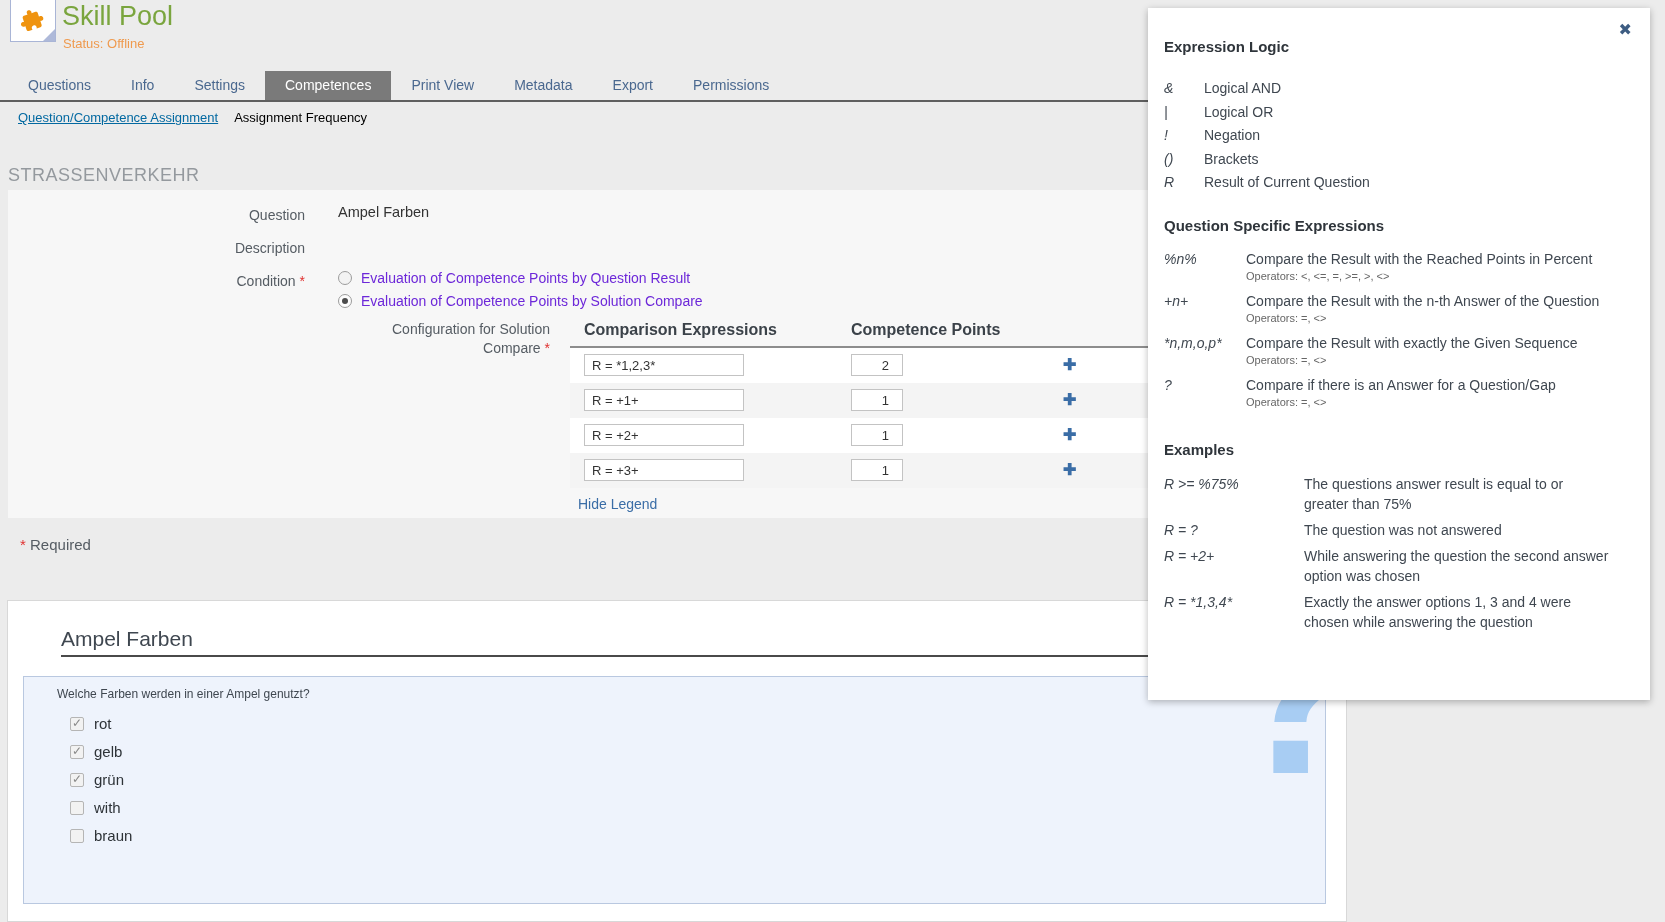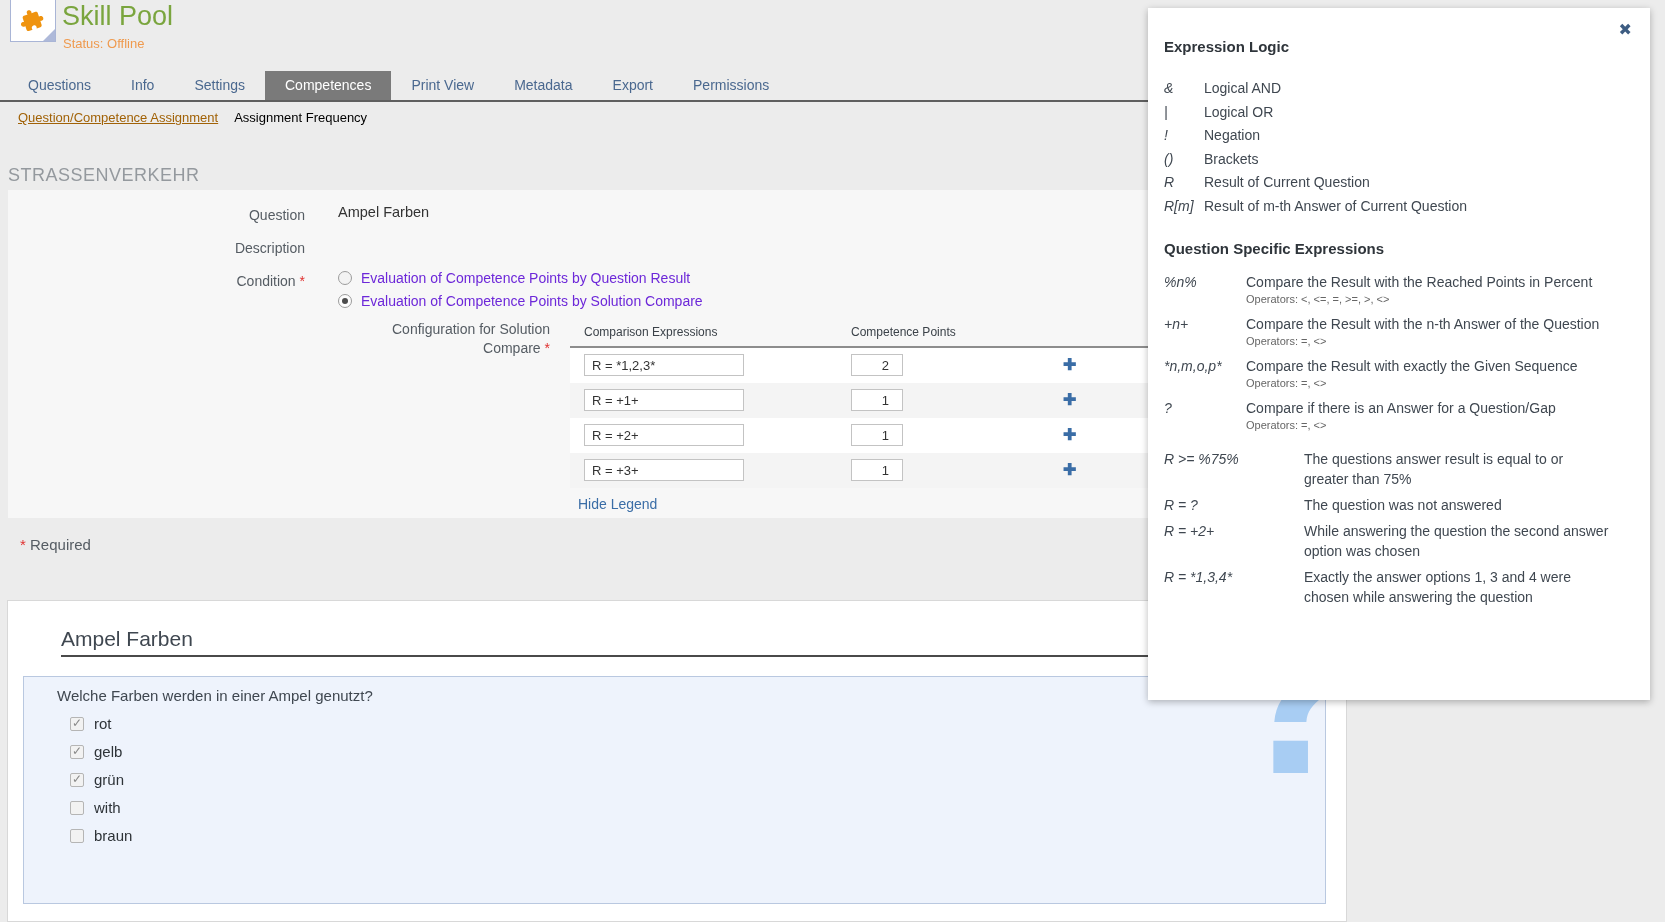--- a/index.html
+++ b/index.html
@@ -13,52 +13,52 @@
   .icon-box:after{content:"";position:absolute;right:0;bottom:0;width:0;height:0;border-left:12px solid transparent;border-bottom:12px solid #aeb9d9;}
   .icon-box svg{position:absolute;left:8px;top:10px;transform:rotate(-18deg);}
   .app-title{position:absolute;left:62px;top:1px;font-size:27px;color:#7aa53e;}
   .app-status{position:absolute;left:63px;top:36px;font-size:13px;color:#ef9a4e;}
   
   .tabs{position:absolute;left:8px;top:71px;display:flex;}
   .tab{padding:0 20px;height:29px;line-height:29px;font-size:14px;color:#4a688f;cursor:pointer;white-space:nowrap;}
   .tab.active{background:#7a7a7a;color:#fff;}
   .tabbar-line{position:absolute;left:0;top:100px;width:1347px;height:2px;background:#5f5f5f;}
   .subnav{position:absolute;left:18px;top:110px;display:flex;gap:16px;font-size:13px;}
-  .subnav .active-link{color:#a16207;text-decoration:underline;cursor:pointer;}
+  .subnav .active-link{color:#0369a1;text-decoration:underline;cursor:pointer;}
   .subnav .plain-link{color:#000000;cursor:pointer;}
   
   .section-title{position:absolute;left:8px;top:165px;font-size:18px;color:#94999e;letter-spacing:.5px;}
   .form{position:absolute;left:8px;top:190px;width:1339px;height:328px;background:#f7f7f7;}
   .flabel{position:absolute;width:297px;text-align:right;font-size:14px;color:#555c63;}
   .lq{top:17px}.ld{top:50px}.lc{top:83px}
   .fvalue{position:absolute;left:330px;top:14px;font-size:14.5px;color:#333;}
   .radio-row{position:absolute;left:330px;display:flex;align-items:center;gap:9px;font-size:14px;color:#6d28d9;cursor:pointer;}
   .r1{top:80px}.r2{top:103px}
   .radio{width:14px;height:14px;border-radius:50%;border:1px solid #9c9c9c;background:#f3f3f3;position:relative;flex:none;}
   .radio.on{background:#fdfdfd;}
   .radio.on:after{content:"";position:absolute;left:3px;top:3px;width:6px;height:6px;border-radius:50%;background:#4c4c4c;}
   .config-label{position:absolute;left:0;top:130px;width:542px;text-align:right;font-size:14px;color:#555c63;line-height:19px;}
   .req{color:#e0302f;}
   .ctable{position:absolute;left:562px;top:118px;width:588px;}
-  .thead{height:40px;position:relative;border-bottom:2px solid #8d8d8d;font-size:12px;color:#3b4249;}
+  .thead{height:40px;position:relative;border-bottom:2px solid #8d8d8d;font-size:16px;color:#3b4249;font-weight:bold;}
   .th1{position:absolute;left:14px;bottom:7px;}
   .th2{position:absolute;left:281px;bottom:7px;}
   .trow{height:35px;position:relative;}
   .trow.odd{background:#ffffff;}
   .trow.even{background:#f4f4f4;}
   .expr-input{position:absolute;left:14px;top:6px;width:160px;height:22px;border:1px solid #c3c3c3;background:#fff;font-size:13px;padding:0 7px;color:#333;font-family:"Liberation Sans",sans-serif;}
   .pts-input{position:absolute;left:281px;top:6px;width:52px;height:22px;border:1px solid #c3c3c3;background:#fff;font-size:13px;padding:0 13px 0 4px;text-align:right;color:#333;font-family:"Liberation Sans",sans-serif;}
   .add-btn{position:absolute;left:493px;top:7px;color:#3a6da6;font-size:16px;font-weight:bold;cursor:pointer;}
   .hide-legend{position:absolute;left:570px;top:306px;font-size:14px;color:#3a6da6;cursor:pointer;}
   .required-note{position:absolute;left:20px;top:536px;font-size:15px;color:#555c63;}
   
   .card{position:absolute;left:7px;top:600px;width:1340px;height:322px;background:#fff;border:1px solid #d8d8d8;}
   .card-title{position:absolute;left:53px;top:26px;width:1233px;font-size:21px;color:#3f4750;padding-bottom:4px;border-bottom:2px solid #4a4a4a;}
   .qbox{position:absolute;left:15px;top:75px;width:1303px;height:228px;background:#eef3fc;border:1px solid #b9c8e0;}
-  .qtext{position:absolute;left:33px;top:10px;font-size:15px;color:#3f4750;}
+  .qtext{position:absolute;left:33px;top:10px;font-size:12px;color:#3f4750;}
   .opt{position:absolute;left:46px;display:flex;align-items:center;gap:10px;font-size:15px;color:#2e3338;cursor:pointer;}
   .o0{top:38px}.o1{top:66px}.o2{top:94px}.o3{top:122px}.o4{top:150px}
   .cb{width:14px;height:14px;border:1px solid #b5b5b5;background:#f2f2f2;border-radius:2px;position:relative;flex:none;}
   .cb.on:after{content:"\2713";position:absolute;left:1px;top:-2px;font-size:12px;color:#8a8a8a;}
   .watermark{position:absolute;left:1221px;top:566px;font-size:245px;line-height:1;font-weight:bold;color:#a8cdf3;z-index:3;}
   
   .panel{position:absolute;left:1148px;top:8px;width:502px;height:692px;background:#fff;z-index:10;
          box-shadow:0 2px 7px rgba(0,0,0,.28);padding:30px 20px 0 16px;}
   .panel-close{position:absolute;top:12px;right:18px;font-size:16px;color:#3d5c82;cursor:pointer;}
   .lg-h{font-weight:bold;font-size:15px;color:#2f353b;}
@@ -215,24 +215,20 @@
         <span>Negation</span>
       </div>
       <div class="sym-row">
         <span class="sym">()</span>
         <span>Brackets</span>
       </div>
       <div class="sym-row">
         <span class="sym">R</span>
         <span>Result of Current Question</span>
       </div>
-      <div class="sym-row">
-        <span class="sym">R[m]</span>
-        <span>Result of m-th Answer of Current Question</span>
-      </div>
     </div>
 
     <div class="lg-h h-qse">Question Specific Expressions</div>
     <div class="qse-row first">
       <span class="sym">%n%</span>
       <span class="body">
         <div class="d">Compare the Result with the Reached Points in Percent</div>
         <div class="ops">Operators: &lt;, &lt;=, =, &gt;=, &gt;, &lt;&gt;</div>
       </span>
     </div>
@@ -251,20 +247,21 @@
       </span>
     </div>
     <div class="qse-row">
       <span class="sym">?</span>
       <span class="body">
         <div class="d">Compare if there is an Answer for a Question/Gap</div>
         <div class="ops">Operators: =, &lt;&gt;</div>
       </span>
     </div>
 
+    <div class="lg-h h-ex">Examples</div>
     <div class="ex-row first">
       <span class="sym">R &gt;= %75%</span>
       <span class="d">The questions answer result is equal to or greater than 75%</span>
     </div>
     <div class="ex-row">
       <span class="sym">R = ?</span>
       <span class="d">The question was not answered</span>
     </div>
     <div class="ex-row">
       <span class="sym">R = +2+</span>

